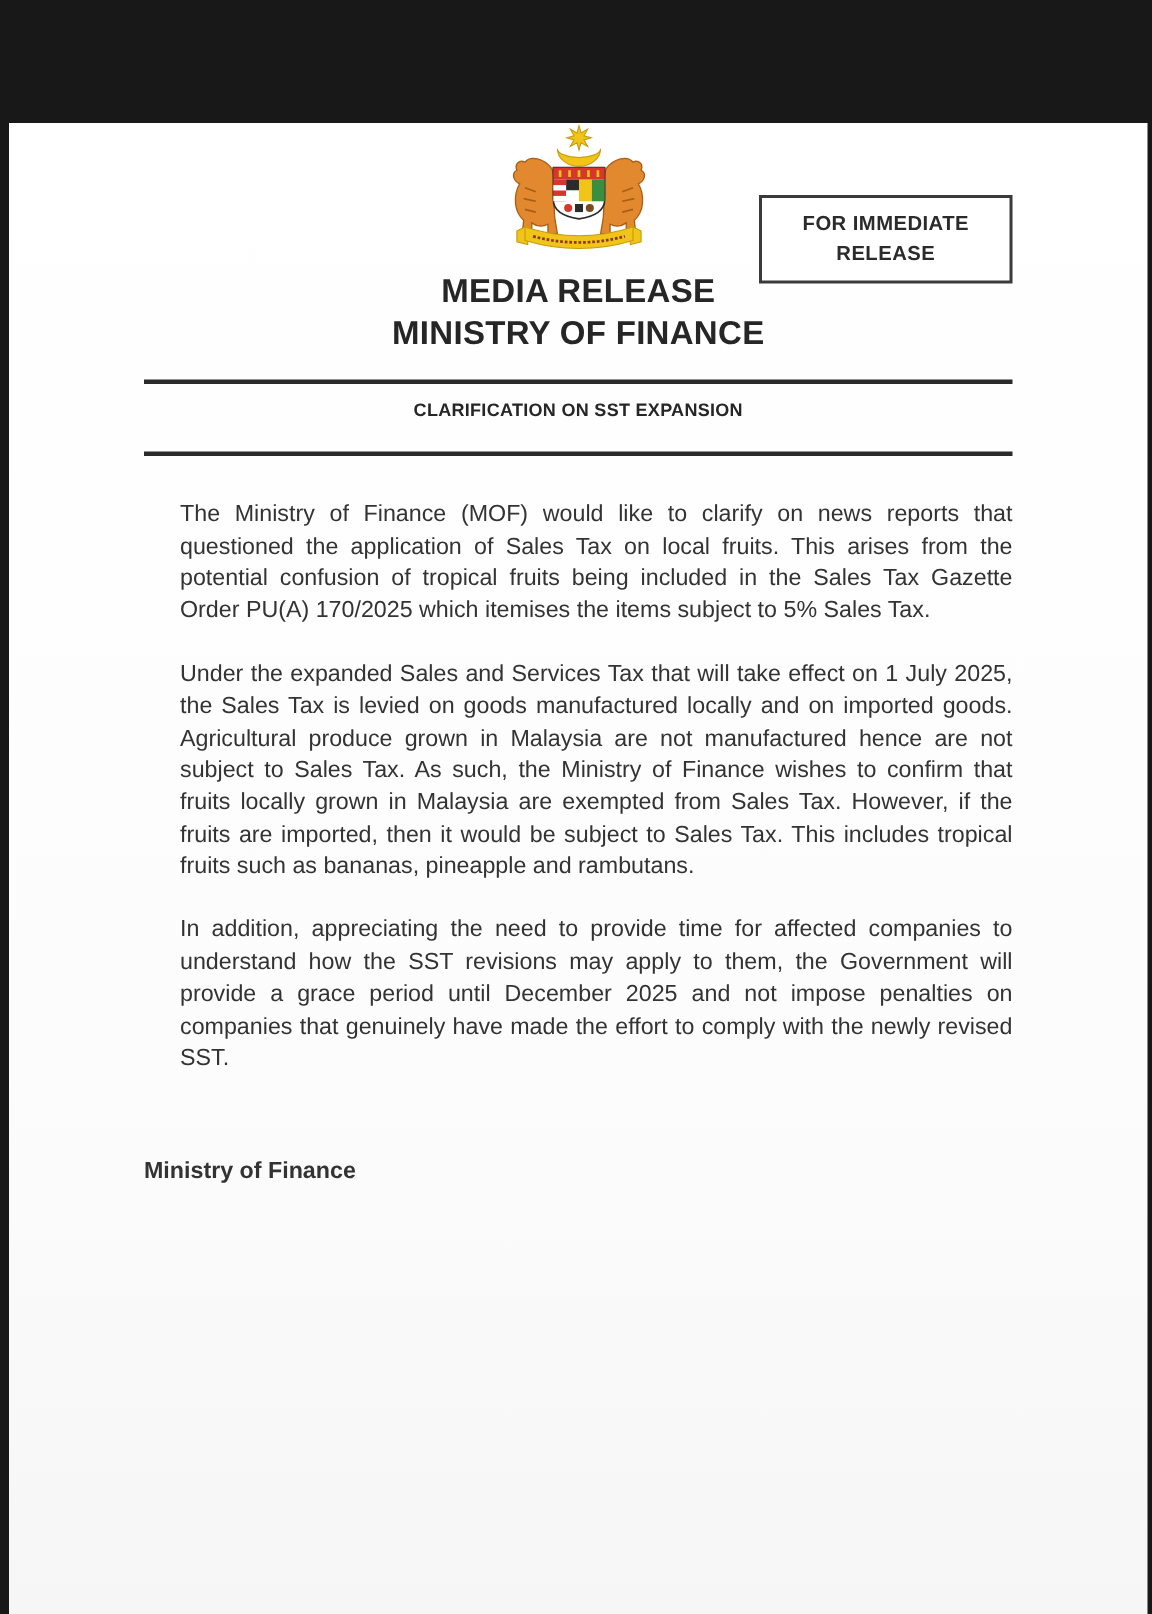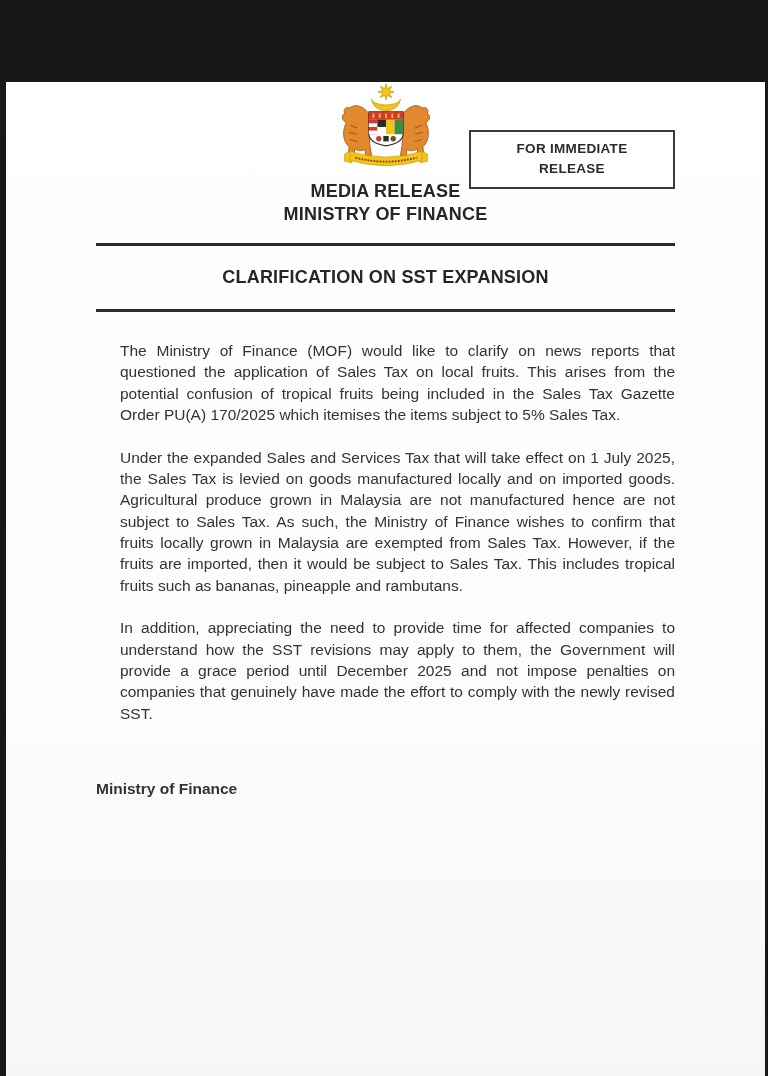--- a/index.html
+++ b/index.html
@@ -14,55 +14,55 @@
     margin: 2px 3px 12px 6px;
     width: 759px;
     height: 1062px;
     background: linear-gradient(180deg, #ffffff 0%, #fcfcfc 60%, #f5f5f5 100%);
     color: #2e2e2e;
   }
   .release-badge {
     position: absolute;
     top: 48px;
     right: 90px;
-    width: 206px;
+    width: 169px;
     border: 2px solid #3a3a3a;
     padding: 7px 14px;
     text-align: center;
     font-weight: bold;
     font-size: 13.5px;
     line-height: 1.5;
     letter-spacing: 0.3px;
     color: #2b2b2b;
     background: #fff;
   }
   .crest {
     width: 108px;
     margin: 82px auto 0;
     display: block;
   }
   .org-heading {
     text-align: center;
     font-weight: bold;
-    font-size: 18px;
+    font-size: 22px;
     line-height: 1.28;
     margin-top: 8px;
     letter-spacing: 0.2px;
     color: #262626;
   }
   .rule {
     height: 3px;
     background: #2a2a2a;
     margin: 17px 90px 0;
   }
   .doc-title {
     text-align: center;
     font-weight: bold;
-    font-size: 18px;
-    margin-top: 21px;
+    font-size: 12px;
+    margin-top: 10px;
     letter-spacing: 0.2px;
     color: #262626;
   }
   .rule-2 { margin-top: 21px; }
   .body-copy {
     margin: 28px 90px 0;
   }
   .body-copy p {
     font-size: 15.5px;
     line-height: 1.38;

